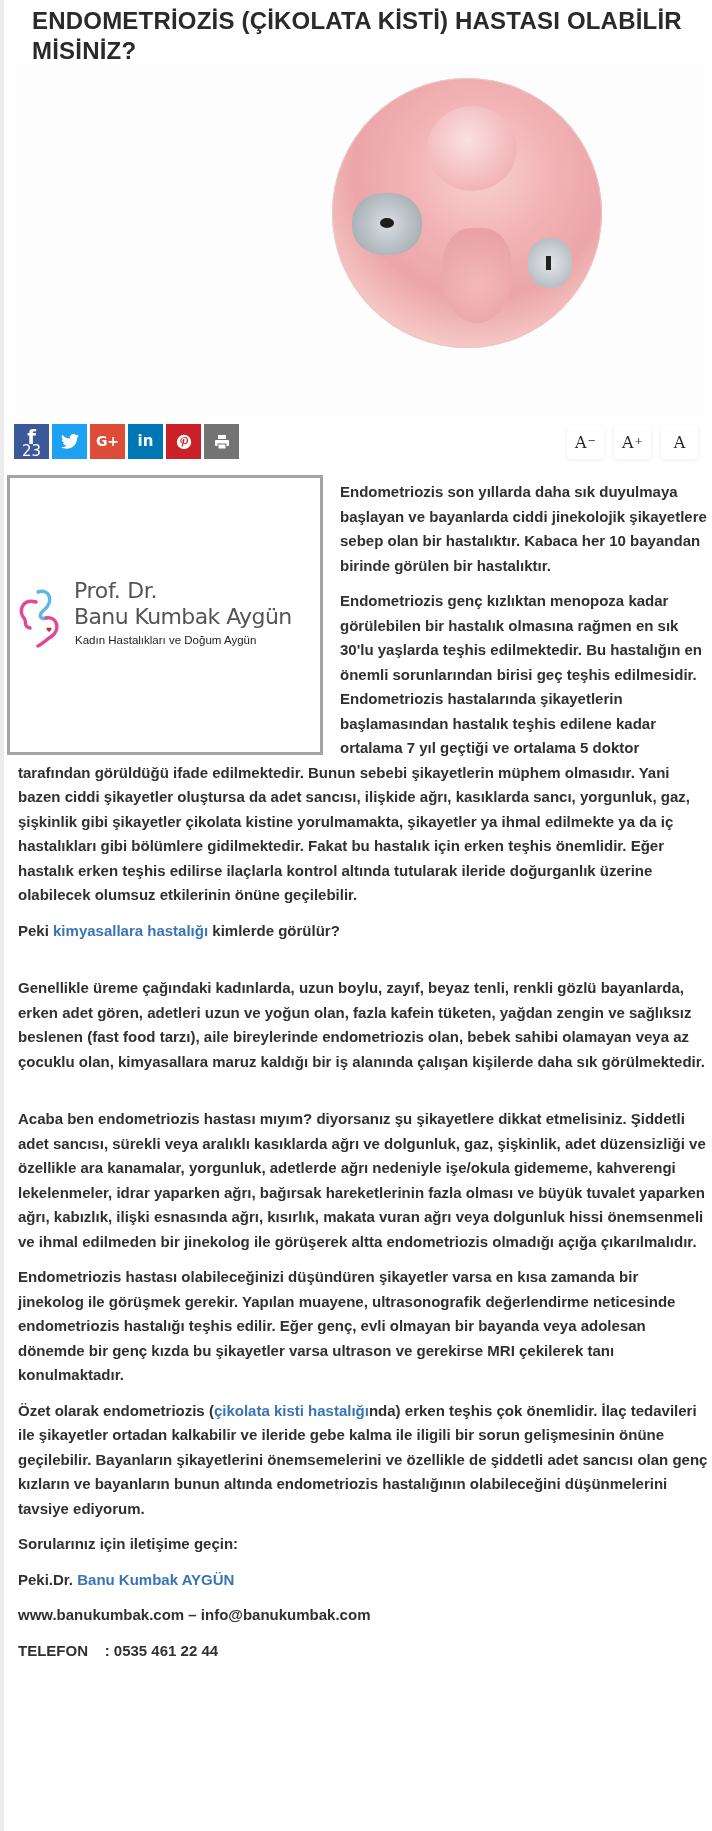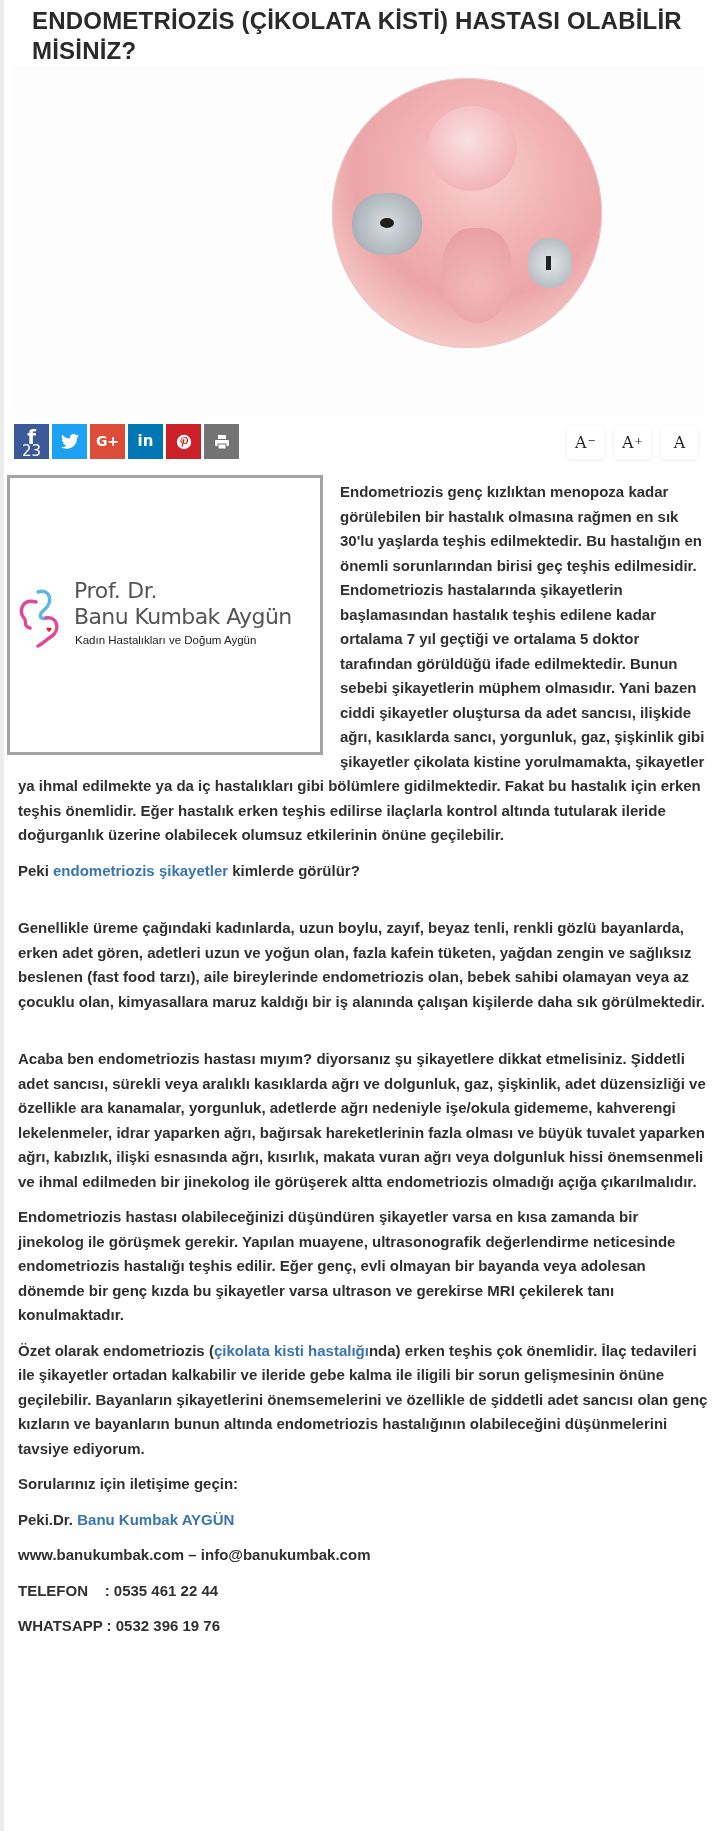--- a/index.html
+++ b/index.html
@@ -121,34 +121,34 @@
         <path d="M33 44 l-2.5 -2.5 a1.5 1.5 0 0 1 2.5 -1.5 a1.5 1.5 0 0 1 2.5 1.5 z" fill="#d9252f"></path>
       </svg>
       <div class="logo-l1">Prof. Dr.</div>
       <div class="logo-l2">Banu Kumbak Aygün</div>
       <div class="logo-l3">Kadın Hastalıkları ve Doğum Aygün</div>
     </div>
   </div>
 
   <div class="article">
     <div class="float-spacer"></div>
+    <p>Endometriozis son yıllarda daha sık duyulmaya başlayan ve bayanlarda ciddi jinekolojik şikayetlere sebep olan bir hastalıktır. Kabaca her 10 bayandan birinde görülen bir hastalıktır.</p>
     <p>Endometriozis genç kızlıktan menopoza kadar görülebilen bir hastalık olmasına rağmen en sık 30'lu yaşlarda teşhis edilmektedir. Bu hastalığın en önemli sorunlarından birisi geç teşhis edilmesidir. Endometriozis hastalarında şikayetlerin başlamasından hastalık teşhis edilene kadar ortalama 7 yıl geçtiği ve  ortalama 5 doktor tarafından görüldüğü ifade edilmektedir. Bunun sebebi şikayetlerin müphem olmasıdır. Yani bazen ciddi şikayetler oluştursa da adet sancısı, ilişkide ağrı, kasıklarda sancı, yorgunluk, gaz, şişkinlik gibi şikayetler çikolata kistine yorulmamakta, şikayetler ya ihmal edilmekte ya da iç hastalıkları gibi bölümlere gidilmektedir. Fakat bu hastalık için erken teşhis önemlidir. Eğer hastalık erken teşhis edilirse ilaçlarla kontrol altında tutularak ileride doğurganlık üzerine olabilecek olumsuz etkilerinin önüne geçilebilir.</p>
     <p>
-      <span>Peki </span><a href="#">endometriozis şikayetler</a><span> kimlerde görülür?</span>
+      <span>Peki </span><a href="#">kimyasallara hastalığı</a><span> kimlerde görülür?</span>
     </p>
     <div class="gap-row"></div>
     <p>Genellikle üreme çağındaki kadınlarda, uzun boylu, zayıf, beyaz tenli, renkli gözlü bayanlarda, erken adet gören, adetleri uzun ve yoğun olan, fazla kafein tüketen, yağdan zengin ve sağlıksız beslenen (fast food tarzı), aile bireylerinde endometriozis olan, bebek sahibi olamayan veya az çocuklu olan, kimyasallara maruz kaldığı bir iş alanında çalışan kişilerde daha sık görülmektedir.</p>
     <div class="gap-row"></div>
     <p>Acaba ben endometriozis hastası mıyım? diyorsanız şu şikayetlere dikkat etmelisiniz. Şiddetli adet sancısı, sürekli veya aralıklı kasıklarda ağrı ve dolgunluk, gaz, şişkinlik, adet düzensizliği ve özellikle ara kanamalar, yorgunluk, adetlerde ağrı nedeniyle işe/okula gidememe, kahverengi lekelenmeler, idrar yaparken ağrı, bağırsak hareketlerinin fazla olması ve büyük tuvalet yaparken ağrı, kabızlık, ilişki esnasında ağrı, kısırlık, makata vuran ağrı veya dolgunluk hissi önemsenmeli ve ihmal edilmeden bir jinekolog ile görüşerek altta endometriozis olmadığı açığa çıkarılmalıdır.</p>
     <p>Endometriozis hastası olabileceğinizi düşündüren şikayetler varsa en kısa zamanda bir jinekolog ile görüşmek gerekir. Yapılan muayene, ultrasonografik değerlendirme neticesinde endometriozis hastalığı teşhis edilir. Eğer genç, evli olmayan bir bayanda veya adolesan dönemde bir genç kızda bu şikayetler varsa ultrason ve gerekirse MRI çekilerek tanı konulmaktadır.</p>
     <p>
       <span>Özet olarak endometriozis (</span><a href="#">çikolata kisti hastalığı</a><span>nda) erken teşhis çok önemlidir. İlaç tedavileri ile şikayetler ortadan kalkabilir ve ileride gebe kalma ile iligili bir sorun gelişmesinin önüne geçilebilir. Bayanların şikayetlerini önemsemelerini ve özellikle de şiddetli adet sancısı olan genç kızların ve bayanların bunun altında endometriozis hastalığının olabileceğini düşünmelerini tavsiye ediyorum.</span>
     </p>
     <p>Sorularınız için iletişime geçin:</p>
     <p>
       <span>Peki.Dr. </span><a href="#">Banu Kumbak AYGÜN</a>
     </p>
     <p>www.banukumbak.com – info@banukumbak.com</p>
     <p style="white-space:pre;">TELEFON    : 0535 461 22 44</p>
-    <p>WHATSAPP : 0532 396 19 76</p>
   </div>
 
 </div>
 
 </body></html>

